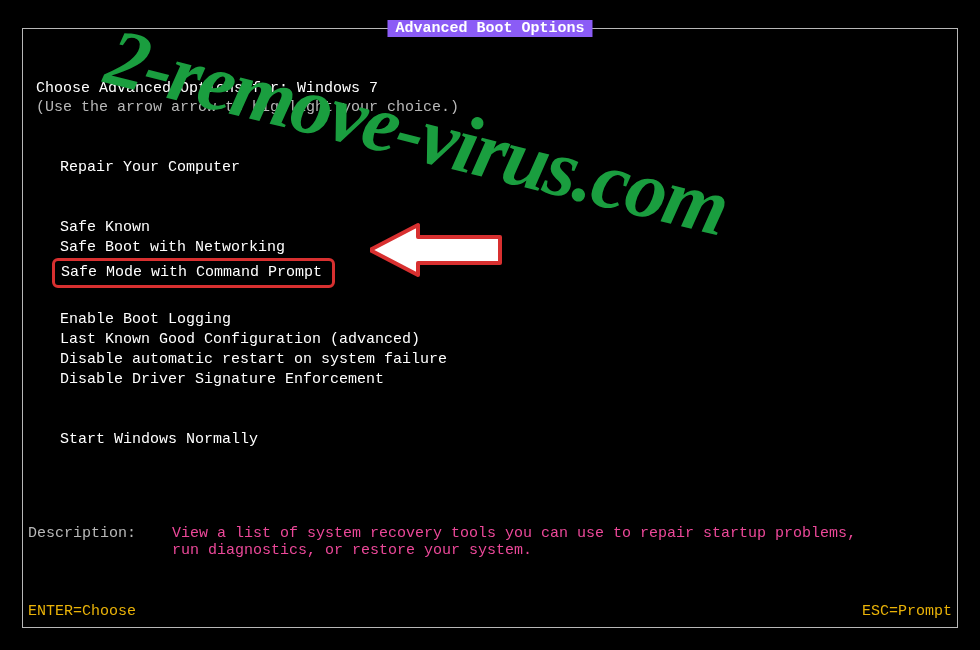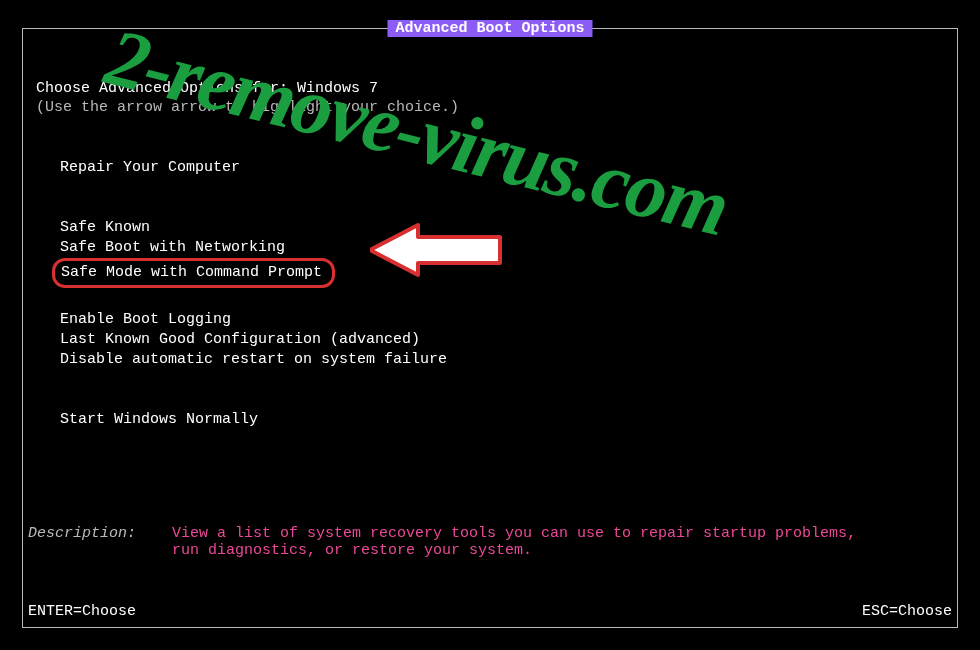--- a/index.html
+++ b/index.html
@@ -55,50 +55,49 @@
     .menu-item {
       color: #ffffff;
       line-height: 20px;
       display: block;
     }
     .gap {
       height: 40px;
     }
     .highlighted {
       border: 3px solid #d83030;
-      border-radius: 13px;
+      border-radius: 6px;
       padding: 2px 10px 2px 6px;
       display: inline-block;
       margin-left: -8px;
     }
     .desc-block {
       position: absolute;
       top: 525px;
       left: 28px;
       right: 28px;
     }
     .desc-label {
       display: inline-block;
       vertical-align: top;
       width: 135px;
       color: #b8b8b8;
-      font-style: italic;
     }
     .desc-text {
       display: inline-block;
       vertical-align: top;
       width: 700px;
       color: #ec4899;
     }
     .footer {
       position: absolute;
       bottom: 30px;
       left: 28px;
       right: 28px;
-      color: #ffffff;
+      color: #eab308;
     }
     .footer-left {
       float: left;
     }
     .footer-right {
       float: right;
     }
     .arrow {
       position: absolute;
       top: 221px;
@@ -137,32 +136,33 @@
     <div class="gap"></div>
     <span class="menu-item">Safe Known</span>
     <span class="menu-item">Safe Boot with Networking</span>
     <span class="highlighted">
       <span class="menu-item" style="display:inline">Safe Mode with Command Prompt</span>
     </span>
     <div class="gap" style="height:22px"></div>
     <span class="menu-item">Enable Boot Logging</span>
     <span class="menu-item">Last Known Good Configuration (advanced)</span>
     <span class="menu-item">Disable automatic restart on system failure</span>
+    <span class="menu-item">Disable Driver Signature Enforcement</span>
     <div class="gap"></div>
     <span class="menu-item">Start Windows Normally</span>
   </div>
 </div>
 
 <div class="desc-block">
   <span class="desc-label">Description:</span>
   <span class="desc-text">View a list of system recovery tools you can use to repair startup problems, run diagnostics, or restore your system.</span>
 </div>
 
 <div class="footer">
   <span class="footer-left">ENTER=Choose</span>
-  <span class="footer-right">ESC=Choose</span>
+  <span class="footer-right">ESC=Prompt</span>
 </div>
 
 <svg class="arrow" viewBox="0 0 135 58">
   <path d="M 0 29 L 48 4 L 48 16 L 130 16 L 130 42 L 48 42 L 48 54 Z" fill="#ffffff" stroke="#d83030" stroke-width="4" stroke-linejoin="round"></path>
 </svg>
 
 <div class="watermark">2-remove-virus.com</div>
 
 </body></html>

